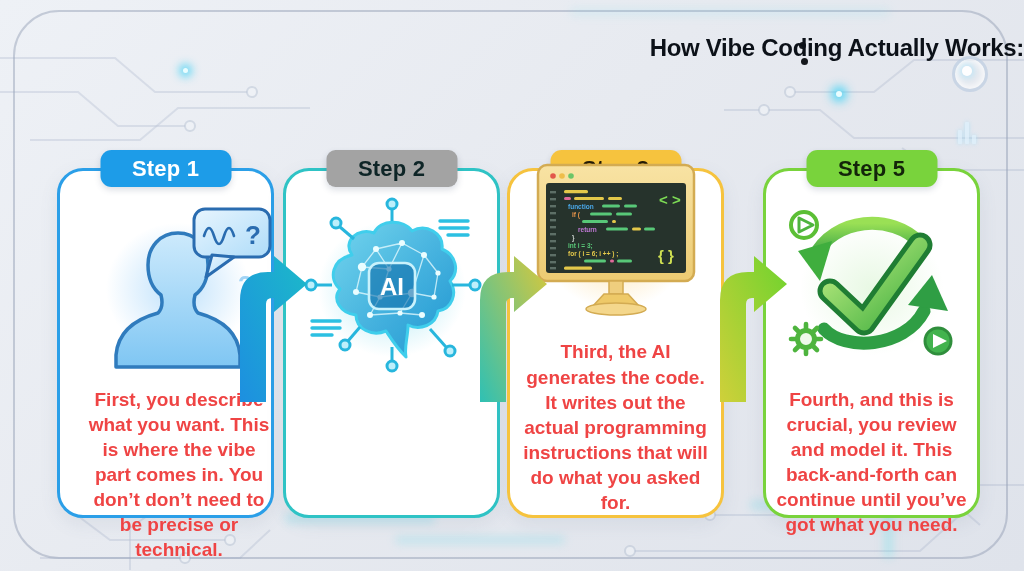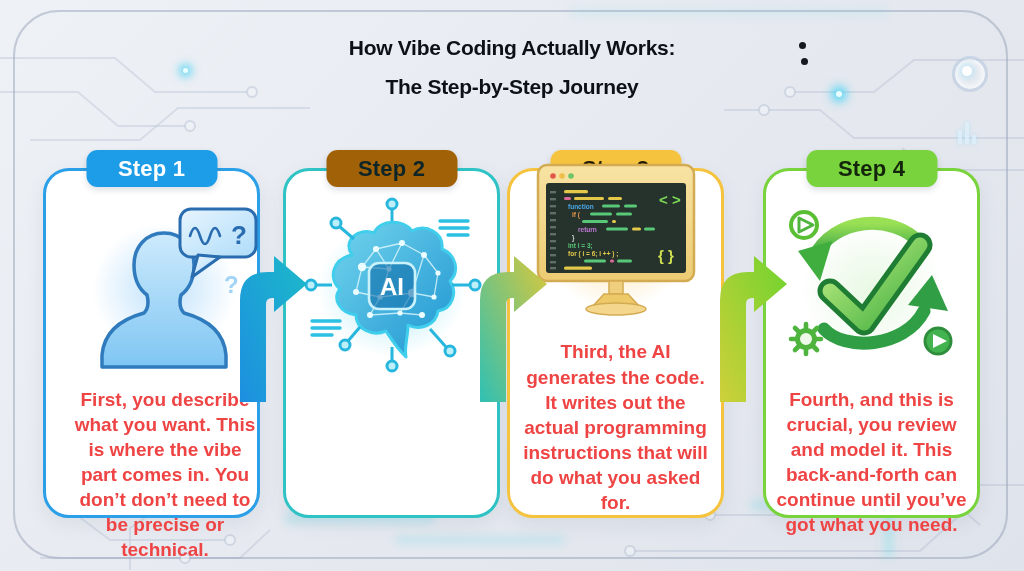--- a/index.html
+++ b/index.html
@@ -32,44 +32,44 @@
   .bars-glyph i{display:block;width:4px;background:rgba(220,240,252,.95);border-radius:1px;box-shadow:0 0 4px rgba(160,220,245,.8);}
   .teal-haze{position:absolute;background:rgba(80,215,230,.22);filter:blur(4px);border-radius:4px;pointer-events:none;}
   .th1{left:285px;top:512px;width:150px;height:12px;}
   .th2{left:395px;top:536px;width:170px;height:8px;}
   .th3{left:750px;top:500px;width:110px;height:10px;}
   .th4{left:884px;top:506px;width:9px;height:52px;background:rgba(90,225,235,.3);}
   .th5{left:570px;top:8px;width:320px;height:8px;background:rgba(90,225,235,.12);}
 
   
   .title{
-    position:absolute;left:0;top:28px;width:1024px;text-align:center;
-    font-weight:bold;color:#0c1118;font-size:21px;line-height:39px;letter-spacing:-.3px;
+    position:absolute;left:0;top:28px;width:1024px;text-align:right;
+    font-weight:bold;color:#0c1118;font-size:24px;line-height:39px;letter-spacing:-.3px;
   }
 
   
   .card{
     position:absolute;top:168px;width:217px;height:350px;background:#ffffff;
     border-radius:26px;border:3px solid;box-sizing:border-box;
     box-shadow:0 6px 18px rgba(90,110,140,.10);
     display:flex;flex-direction:column;align-items:center;
   }
-  .card.s1{left:43px;border-color:#2b9fe8;padding-left:24px;}
+  .card.s1{left:57px;border-color:#2b9fe8;padding-left:24px;}
   .card.s2{left:283px;border-color:#2fc3c5;}
   .card.s3{left:507px;border-color:#f6c33e;justify-content:flex-end;}
   .card.s4{left:763px;border-color:#79d33c;}
   .badge{
     position:absolute;top:-21px;left:50%;transform:translateX(-50%);
     width:131px;height:37px;border-radius:11px;
     display:flex;align-items:center;justify-content:center;
     font-size:22px;font-weight:bold;letter-spacing:.2px;
     box-shadow:0 3px 6px rgba(60,80,110,.18);
   }
   .s1 .badge{background:#1d9ce8;color:#ffffff;}
-  .s2 .badge{background:#a16207;color:#0e2527;}
+  .s2 .badge{background:#a3a3a3;color:#0e2527;border-radius:9px;}
   .s3 .badge{background:#f6c33e;color:#231a05;}
   .s4 .badge{background:#79d33c;color:#13250a;}
   .illus{
     width:200px;height:184px;margin-top:26px;position:relative;
     display:flex;align-items:center;justify-content:center;
   }
   .illus.blue{background:radial-gradient(closest-side,rgba(125,195,248,.50),rgba(125,195,248,0) 72%);}
   .illus.cyan{background:radial-gradient(closest-side,rgba(70,205,230,.45),rgba(70,205,230,0) 74%);}
   .illus.amber{background:radial-gradient(closest-side,rgba(250,200,95,.55),rgba(250,200,95,0) 74%);}
   .illus.green{background:radial-gradient(closest-side,rgba(150,225,130,.22),rgba(150,225,130,0) 72%);}
@@ -152,21 +152,20 @@
       <i style="height:9px"></i>
   </div>
   <div class="teal-haze th1"></div>
   <div class="teal-haze th2"></div>
   <div class="teal-haze th3"></div>
   <div class="teal-haze th4"></div>
   <div class="teal-haze th5"></div>
 
   <div class="title">
     <div>How Vibe Coding Actually Works:</div>
-    <div>The Step-by-Step Journey</div>
   </div>
 
   <div class="card s1">
     <div class="badge">Step 1</div>
     <div class="illus blue">
       <svg width="200" height="184" viewBox="0 0 200 184">
         <defs>
           <linearGradient id="gPerson" x1="0" y1="0" x2="0" y2="1">
             <stop offset="0" stop-color="#cdeafc"></stop>
               <stop offset="1" stop-color="#7fc6f3"></stop>
@@ -310,21 +309,21 @@
           <rect x="93" y="132" width="14" height="13" fill="#efce7e" stroke="#d3ab52" stroke-width="1.5"></rect>
           <path d="M76,158 L124,158 L112,145 L88,145 Z" fill="#eec968" stroke="#d3ab52" stroke-width="1.5"></path>
           <ellipse cx="100" cy="160" rx="30" ry="6" fill="#f4d78c" stroke="#d3ab52" stroke-width="1.5"></ellipse>
         </g>
       </svg>
     </div>
     <p class="desc">Third, the AI generates the code. It writes out the actual programming instructions that will do what you asked for.</p>
   </div>
 
   <div class="card s4">
-    <div class="badge">Step 4</div>
+    <div class="badge">Step 5</div>
     <div class="illus green">
       <svg width="200" height="184" viewBox="0 0 200 184">
         <defs>
           <linearGradient id="gArc" x1="0" y1="0" x2="0" y2="1">
             <stop offset="0" stop-color="#9ae055"></stop>
               <stop offset="1" stop-color="#2f9e44"></stop>
           </linearGradient>
           <linearGradient id="gCheck" x1="0" y1="0" x2="1" y2="1">
             <stop offset="0" stop-color="#c2ef84"></stop>
               <stop offset="1" stop-color="#3fae3e"></stop>

